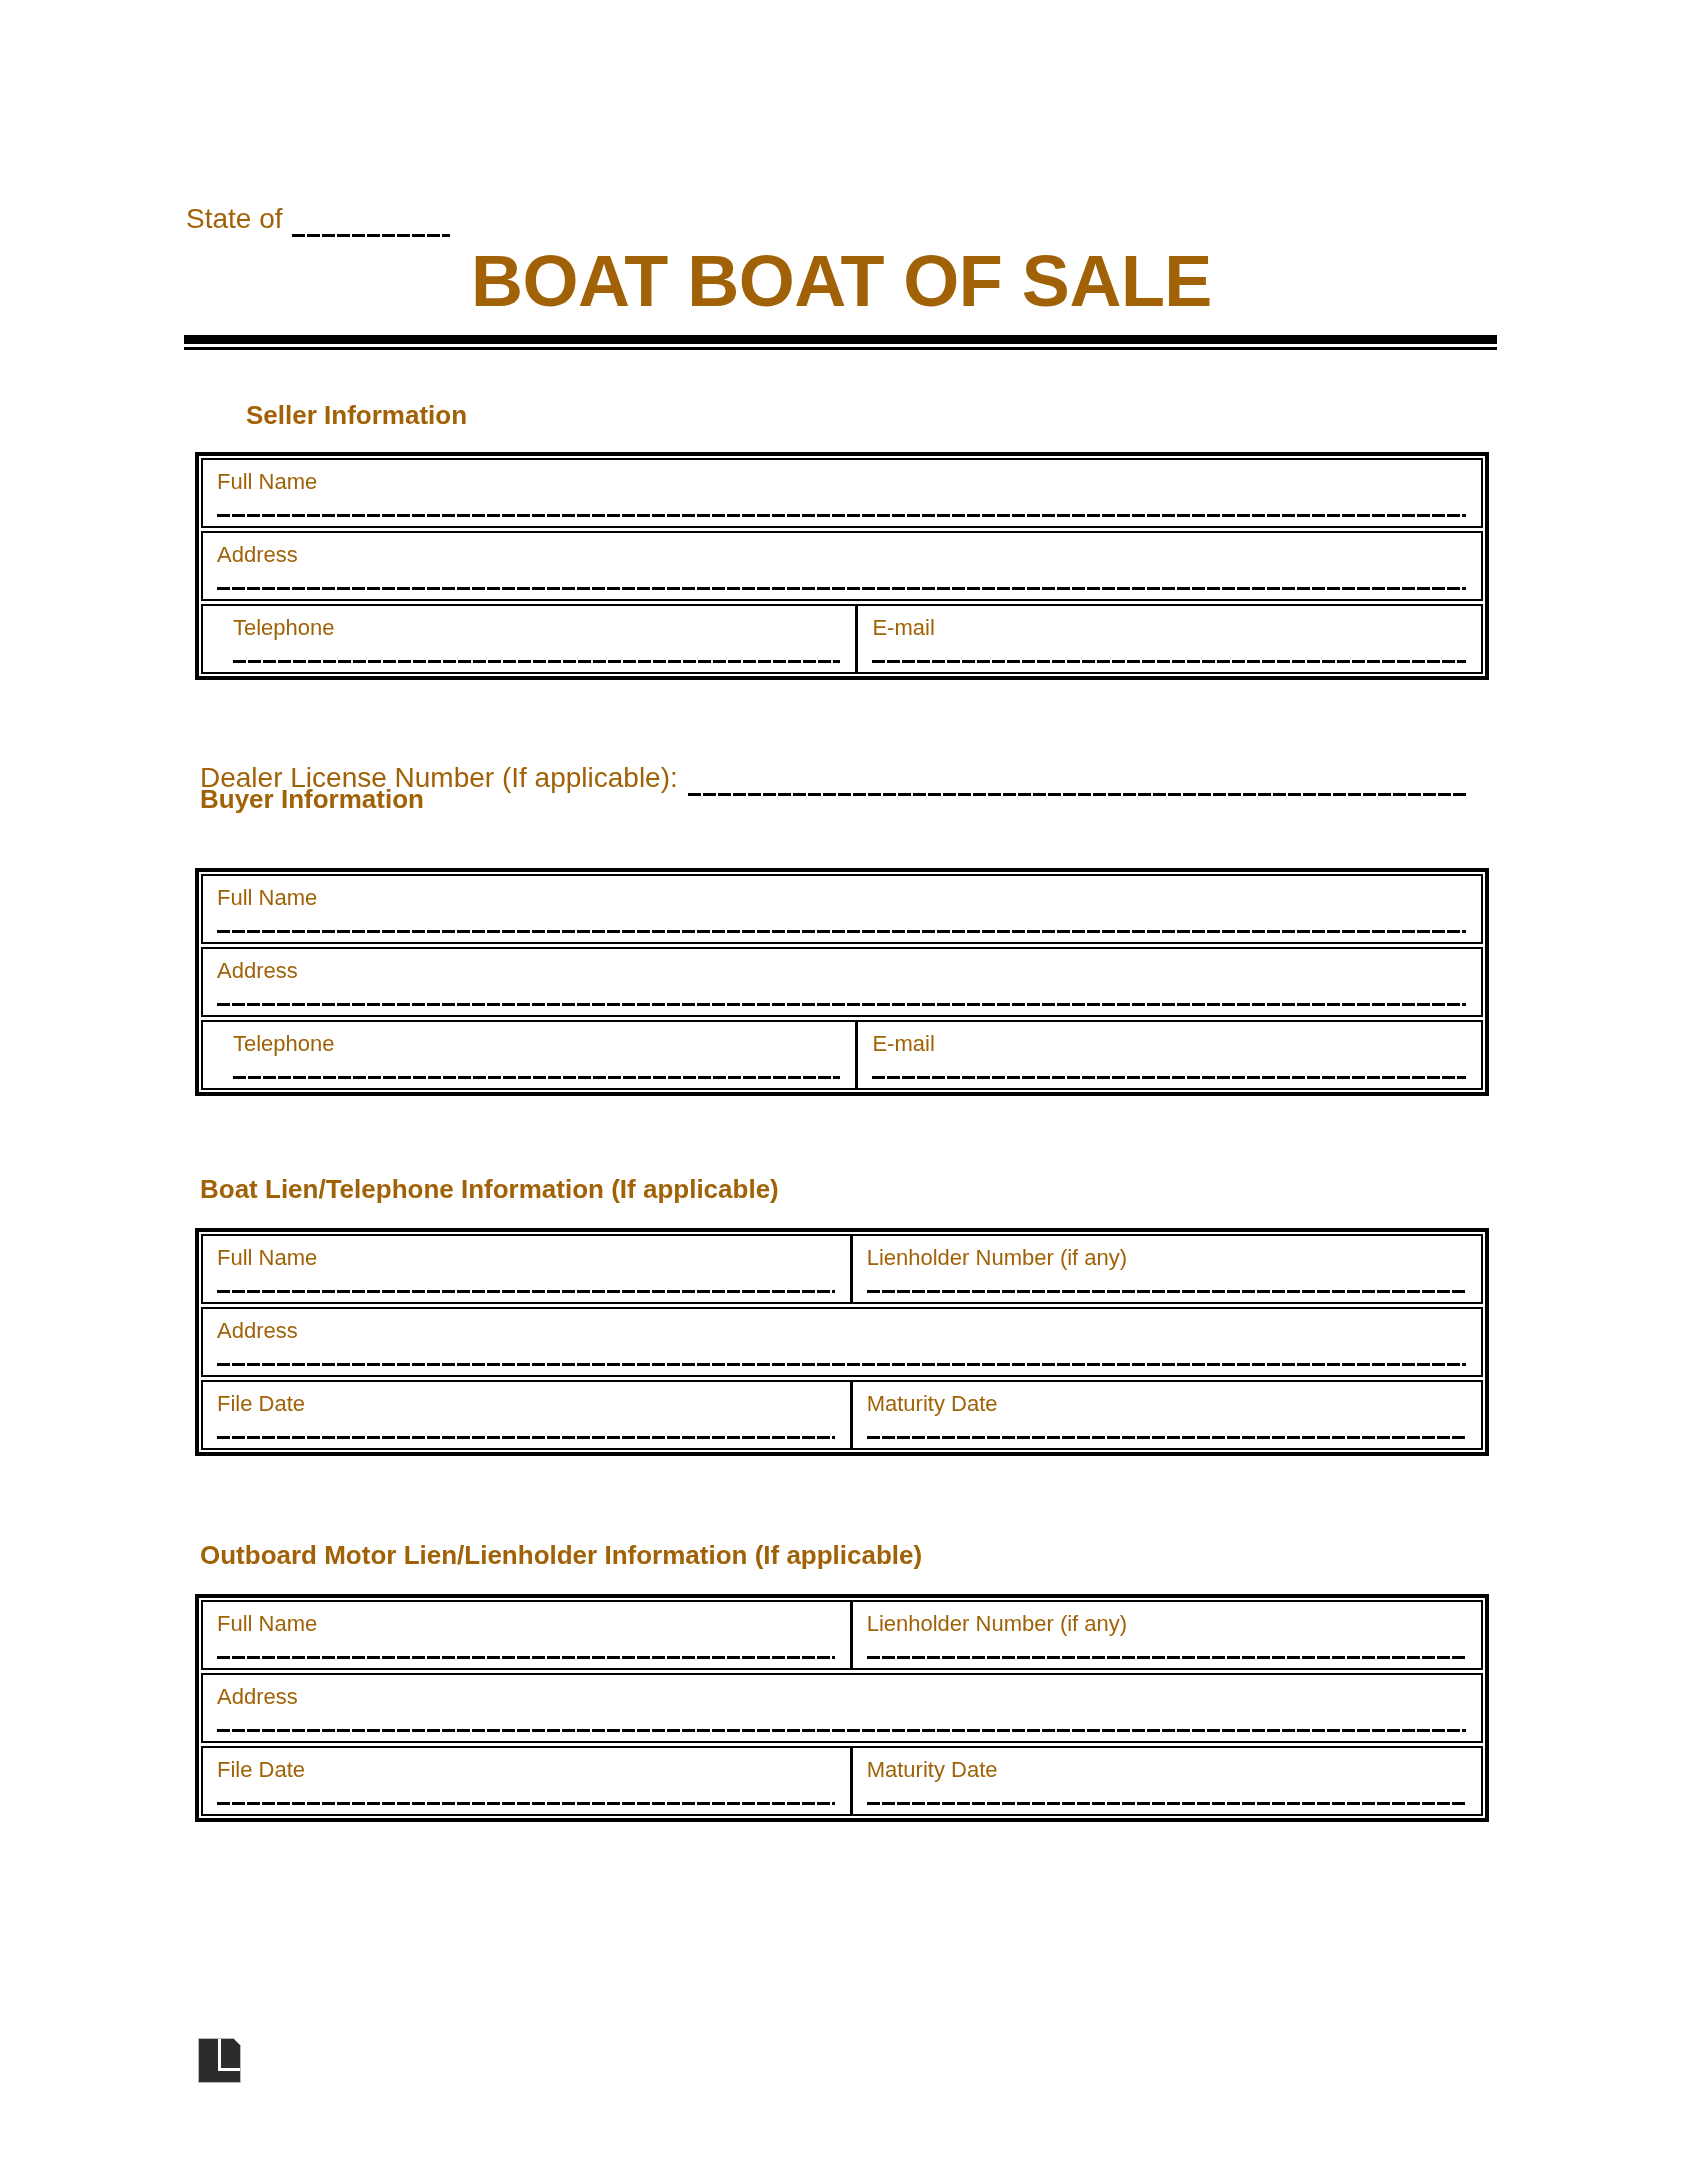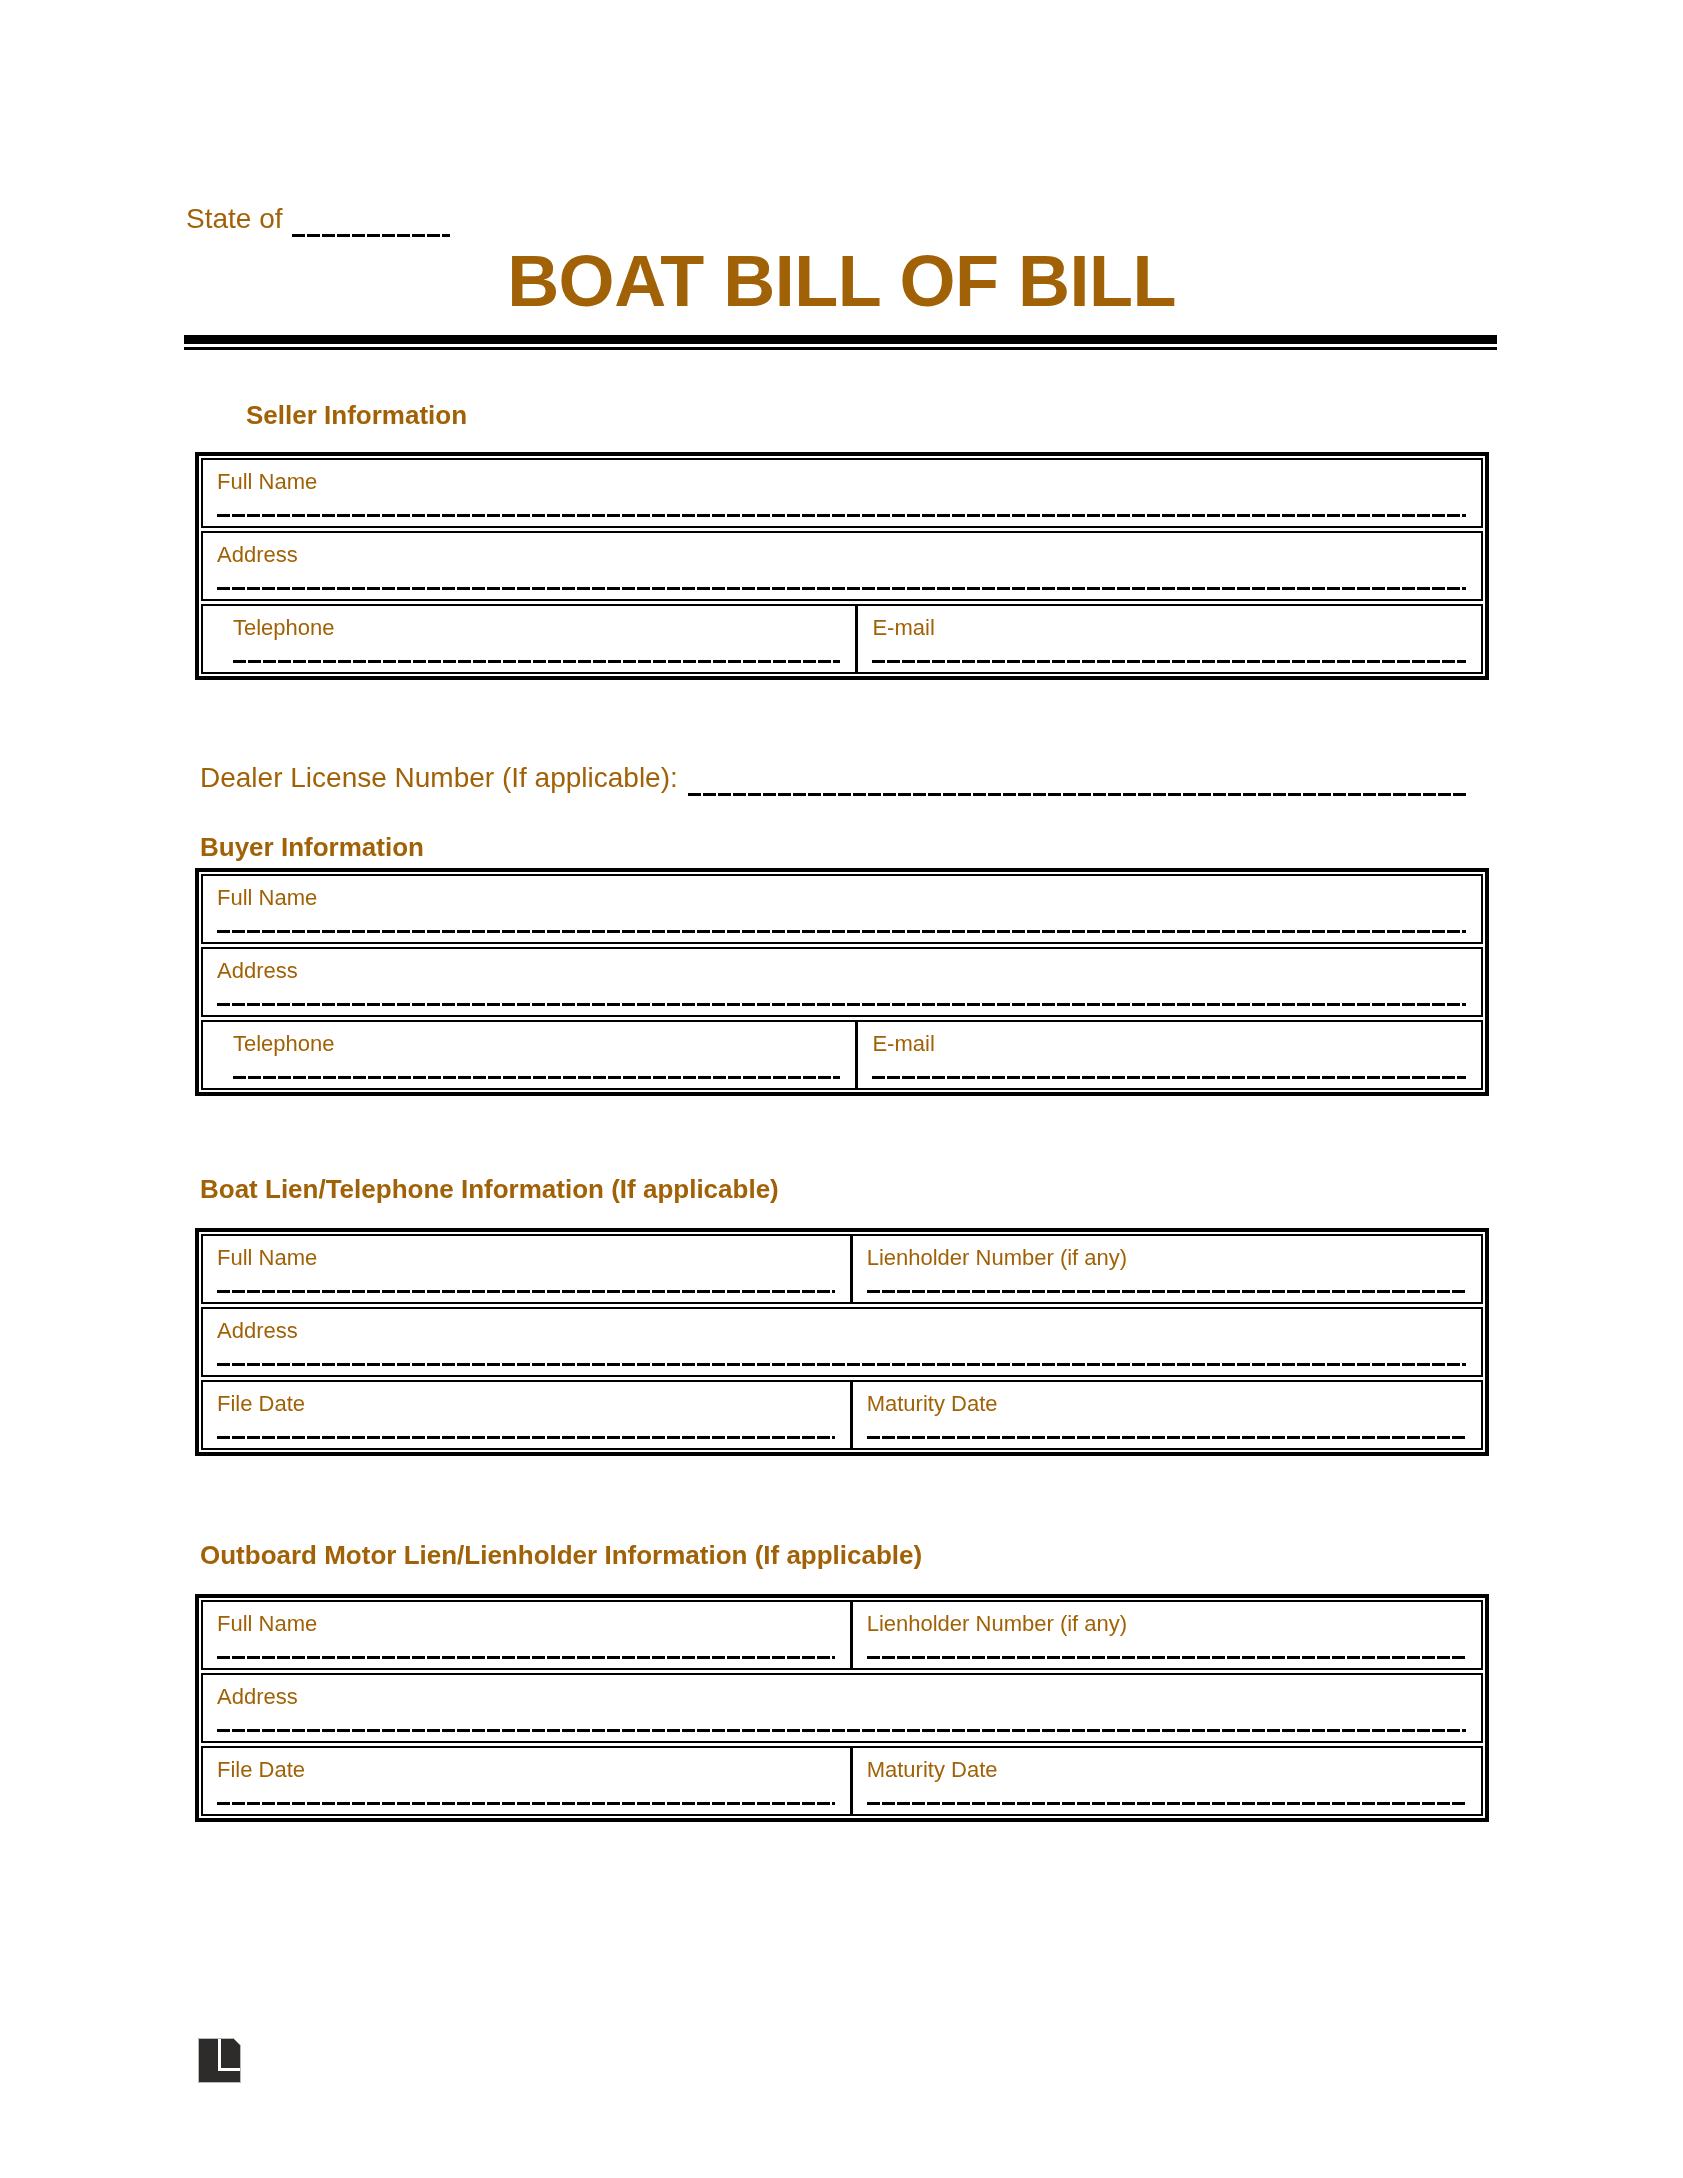--- a/index.html
+++ b/index.html
@@ -43,21 +43,21 @@
     background: linear-gradient(to bottom, #000 0 9px, #fff 9px 12px, #000 12px 15px, #fff 15px 16px);
   }
 
   
   .sec-heading {
     position:absolute; left:200px;
     font-size:26px; font-weight:bold; line-height:30px;
     white-space:nowrap;
   }
   .h-seller   { top:400px;margin-left:46px; }
-  .h-buyer    { top:784px;margin-top:48px; }
+  .h-buyer    { top:784px; }
   .h-boat     { top:1174px; }
   .h-outboard { top:1540px; }
 
   
   .dealer-row {
     position:absolute; left:200px; top:758px; width:1267px;
     display:flex; height:40px; align-items:stretch;
   }
   .dealer-row .hdr-label { font-size:28px; line-height:40px; white-space:nowrap; }
   .dealer-line { flex:1; margin-left:10px; }
@@ -101,21 +101,21 @@
 </head>
 <body>
 
 <div class="page">
 
   <div class="state-row">
     <span class="hdr-label">State of</span>
     <span class="wline state-line"></span>
   </div>
 
-  <div class="page-title">BOAT BILL OF BILL</div>
+  <div class="page-title">BOAT BOAT OF SALE</div>
   <div class="title-rule"></div>
 
   <div class="sec-heading h-seller">Seller Information</div>
   <div class="ftable t-seller">
     <div class="frow">
       <div class="fcell">
         <span class="flabel">Full Name</span>
         <span class="wline"></span>
       </div>
     </div>

